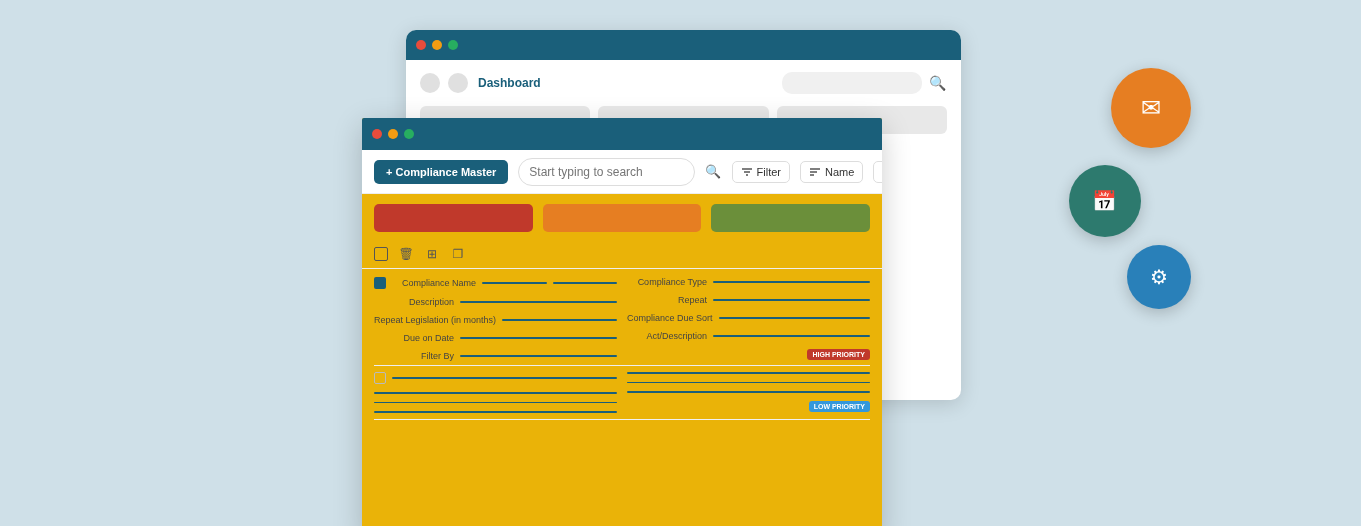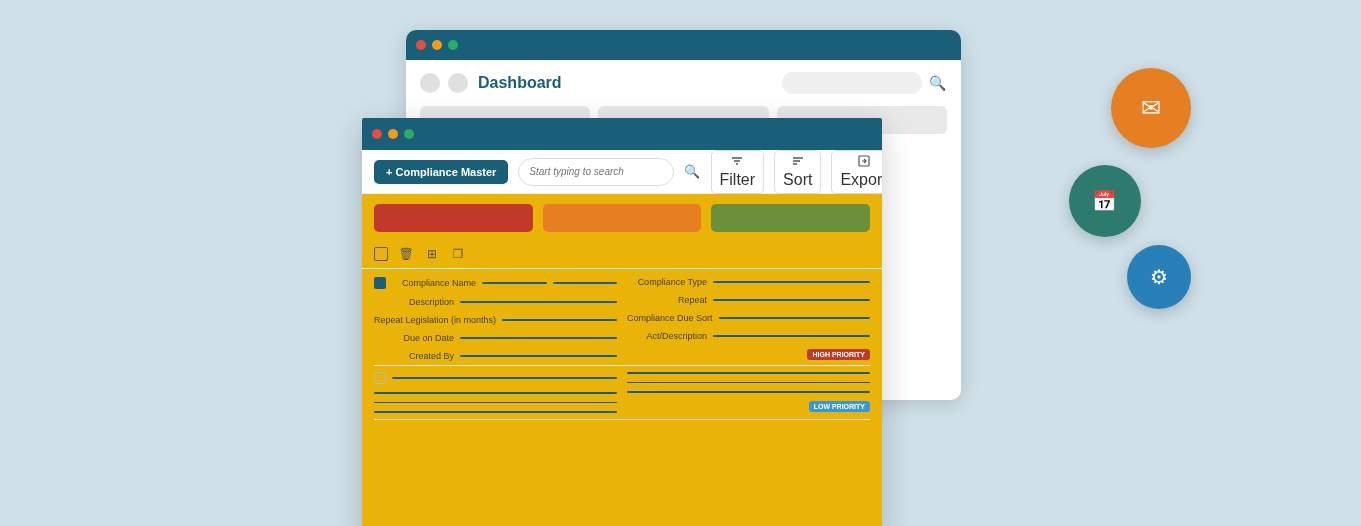--- a/index.html
+++ b/index.html
@@ -38,21 +38,21 @@
     .dot-green { background: #27ae60; }
     .bg-window-body {
       padding: 12px 14px;
     }
     .bg-window-header {
       display: flex;
       align-items: center;
       margin-bottom: 12px;
     }
     .bg-title {
-      font-size: 16px;
+      font-size: 12px;
       font-weight: 700;
       color: #1a5f7a;
       margin-right: auto;
     }
     .bg-search-bar {
       width: 140px;
       height: 22px;
       background: #f0f0f0;
       border-radius: 10px;
       margin-right: 8px;
@@ -112,38 +112,36 @@
       font-weight: 600;
       cursor: pointer;
       white-space: nowrap;
     }
     .search-box {
       flex: 1;
       height: 28px;
       border: 1px solid #ddd;
       border-radius: 20px;
       padding: 0 10px;
-      font-size: 10px;
+      font-size: 12px;
       color: #aaa;
       outline: none;
-      font-style: italic;
     }
     .toolbar-btn {
       display: flex;
       align-items: center;
       gap: 4px;
       border: 1px solid #ddd;
       border-radius: 5px;
       padding: 4px 8px;
-      font-size: 16px;
+      font-size: 11px;
       color: #333;
       background: #fff;
       cursor: pointer;
       white-space: nowrap;
-      flex-direction: column;
     }
     .toolbar-btn svg { width: 12px; height: 12px; }
 
     
     .stats-bars {
       display: flex;
       gap: 10px;
       padding: 10px 12px;
     }
     .stat-bar {
@@ -327,21 +325,21 @@
           <line x1="5" y1="9" x2="7" y2="9" stroke="#555" stroke-width="1.5"></line>
         </svg>
       <span>Filter</span>
     </button>
     <button class="toolbar-btn">
       <svg viewBox="0 0 12 12">
           <line x1="1" y1="3" x2="11" y2="3" stroke="#555" stroke-width="1.5"></line>
           <line x1="1" y1="6" x2="8" y2="6" stroke="#555" stroke-width="1.5"></line>
           <line x1="1" y1="9" x2="5" y2="9" stroke="#555" stroke-width="1.5"></line>
         </svg>
-      <span>Sort</span>
+      <span>Name</span>
     </button>
     <button class="toolbar-btn">
       <svg viewBox="0 0 12 12">
           <rect x="1" y="1" width="10" height="10" rx="1" fill="none" stroke="#555" stroke-width="1.2"></rect>
           <line x1="4" y1="6" x2="8" y2="6" stroke="#555" stroke-width="1.2"></line>
           <polyline points="6,4 8,6 6,8" fill="none" stroke="#555" stroke-width="1.2"></polyline>
         </svg>
       <span>Export</span>
     </button>
 
@@ -377,21 +375,21 @@
         </div>
         <div class="field-label">
           <span class="field-label-text">Repeat Legislation (in months)</span>
           <div class="field-line" style="flex:1;"></div>
         </div>
         <div class="field-label">
           <span class="field-label-text">Due on Date</span>
           <div class="field-line" style="flex:1;"></div>
         </div>
         <div class="field-label">
-          <span class="field-label-text">Created By</span>
+          <span class="field-label-text">Filter By</span>
           <div class="field-line" style="flex:1;"></div>
         </div>
       </div>
 
       <div class="field-group">
         <div class="field-label">
           <span class="field-label-text">Compliance Type</span>
           <div class="field-line" style="flex:1;"></div>
         </div>
         <div class="field-label">

